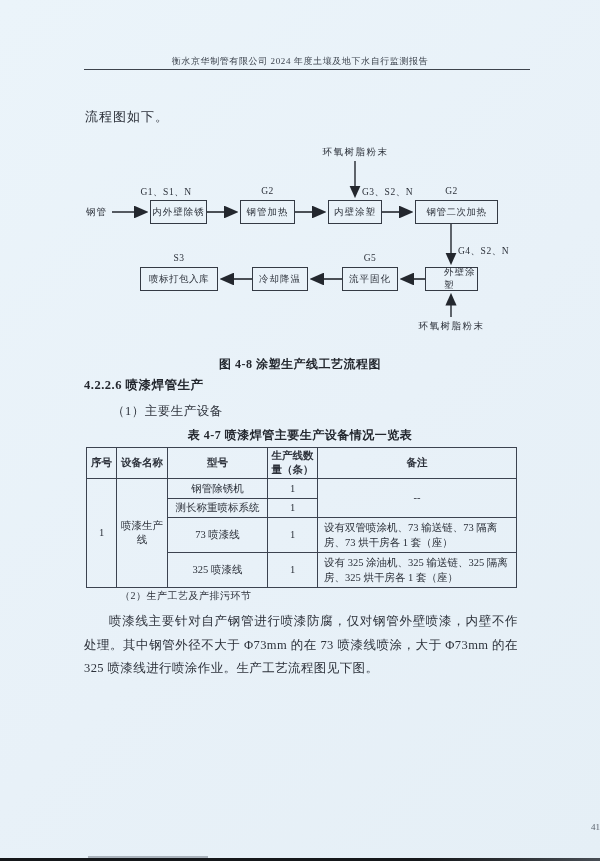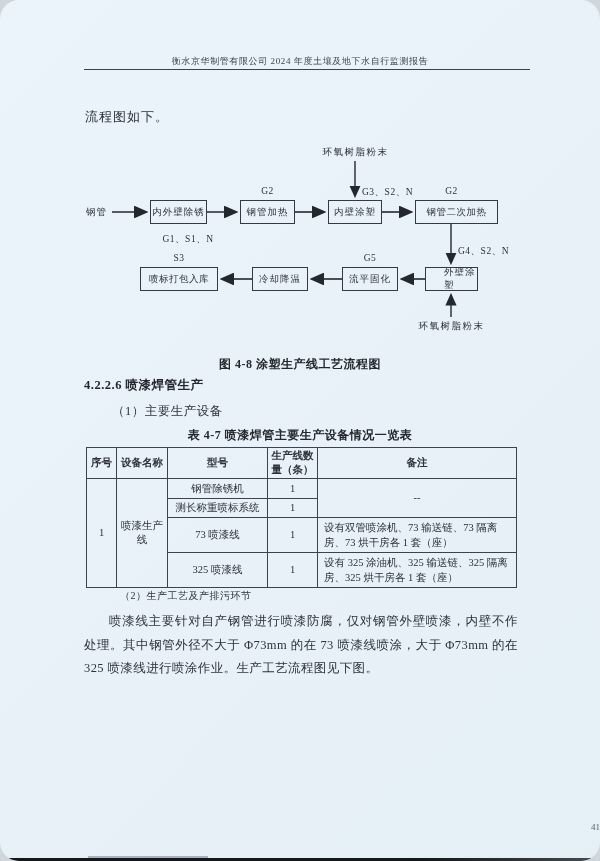--- a/index.html
+++ b/index.html
@@ -6,21 +6,20 @@
   html, body { background: #cfd6dc; }
   body { font-family: "Liberation Serif", "DejaVu Serif", serif; }
   .page {
     position: relative;
     width: 600px;
     height: 861px;
     margin: 0 auto;
     background: linear-gradient(135deg, #ebf4fa 0%, #e8f1f8 55%, #e5eff6 100%);
     color: #2c313a;
     overflow: hidden;
-    border-radius: 19px;
   }
   
   .header-title {
     position: absolute; top: 55px; left: 0; width: 100%;
     text-align: center; font-size: 9px; letter-spacing: 0.6px; color: #3f4650;
   }
   .header-rule {
     position: absolute; top: 69px; left: 84px; width: 446px; height: 1px;
     background: #3d434c;
   }
@@ -147,21 +146,21 @@
 
       <line x1="345" y1="134" x2="322" y2="134" stroke="#23272e" stroke-width="1.6" marker-end="url(#ah)"></line>
       <line x1="262" y1="134" x2="232" y2="134" stroke="#23272e" stroke-width="1.6" marker-end="url(#ah)"></line>
       <line x1="172" y1="134" x2="142" y2="134" stroke="#23272e" stroke-width="1.6" marker-end="url(#ah)"></line>
     </svg>
 
     <span class="fc-io" style="left:228px; top:1px; width:95px;">环氧树脂粉末</span>
 
     <span class="fc-start" style="left:6px; top:55px;">钢管</span>
 
-    <span class="fc-tag" style="left:68px;  top:41px; width:80px;margin-top:47px;">G1、S1、N</span>
+    <span class="fc-tag" style="left:46px;  top:41px; width:80px;">G1、S1、N</span>
     <span class="fc-tag" style="left:160px; top:41px; width:55px;">G2</span>
     <span class="fc-tag" style="left:282px; top:41px; text-align:left;">G3、S2、N</span>
     <span class="fc-tag" style="left:330px; top:41px; width:83px;">G2</span>
 
     <div class="fc-box" style="left:70px;  top:55px; width:57px;">内外壁除锈</div>
     <div class="fc-box" style="left:160px; top:55px; width:55px;">钢管加热</div>
     <div class="fc-box" style="left:248px; top:55px; width:54px;">内壁涂塑</div>
     <div class="fc-box" style="left:335px; top:55px; width:83px; letter-spacing:0.5px;">钢管二次加热</div>
 
     <span class="fc-tag" style="left:378px; top:100px; text-align:left;">G4、S2、N</span>

